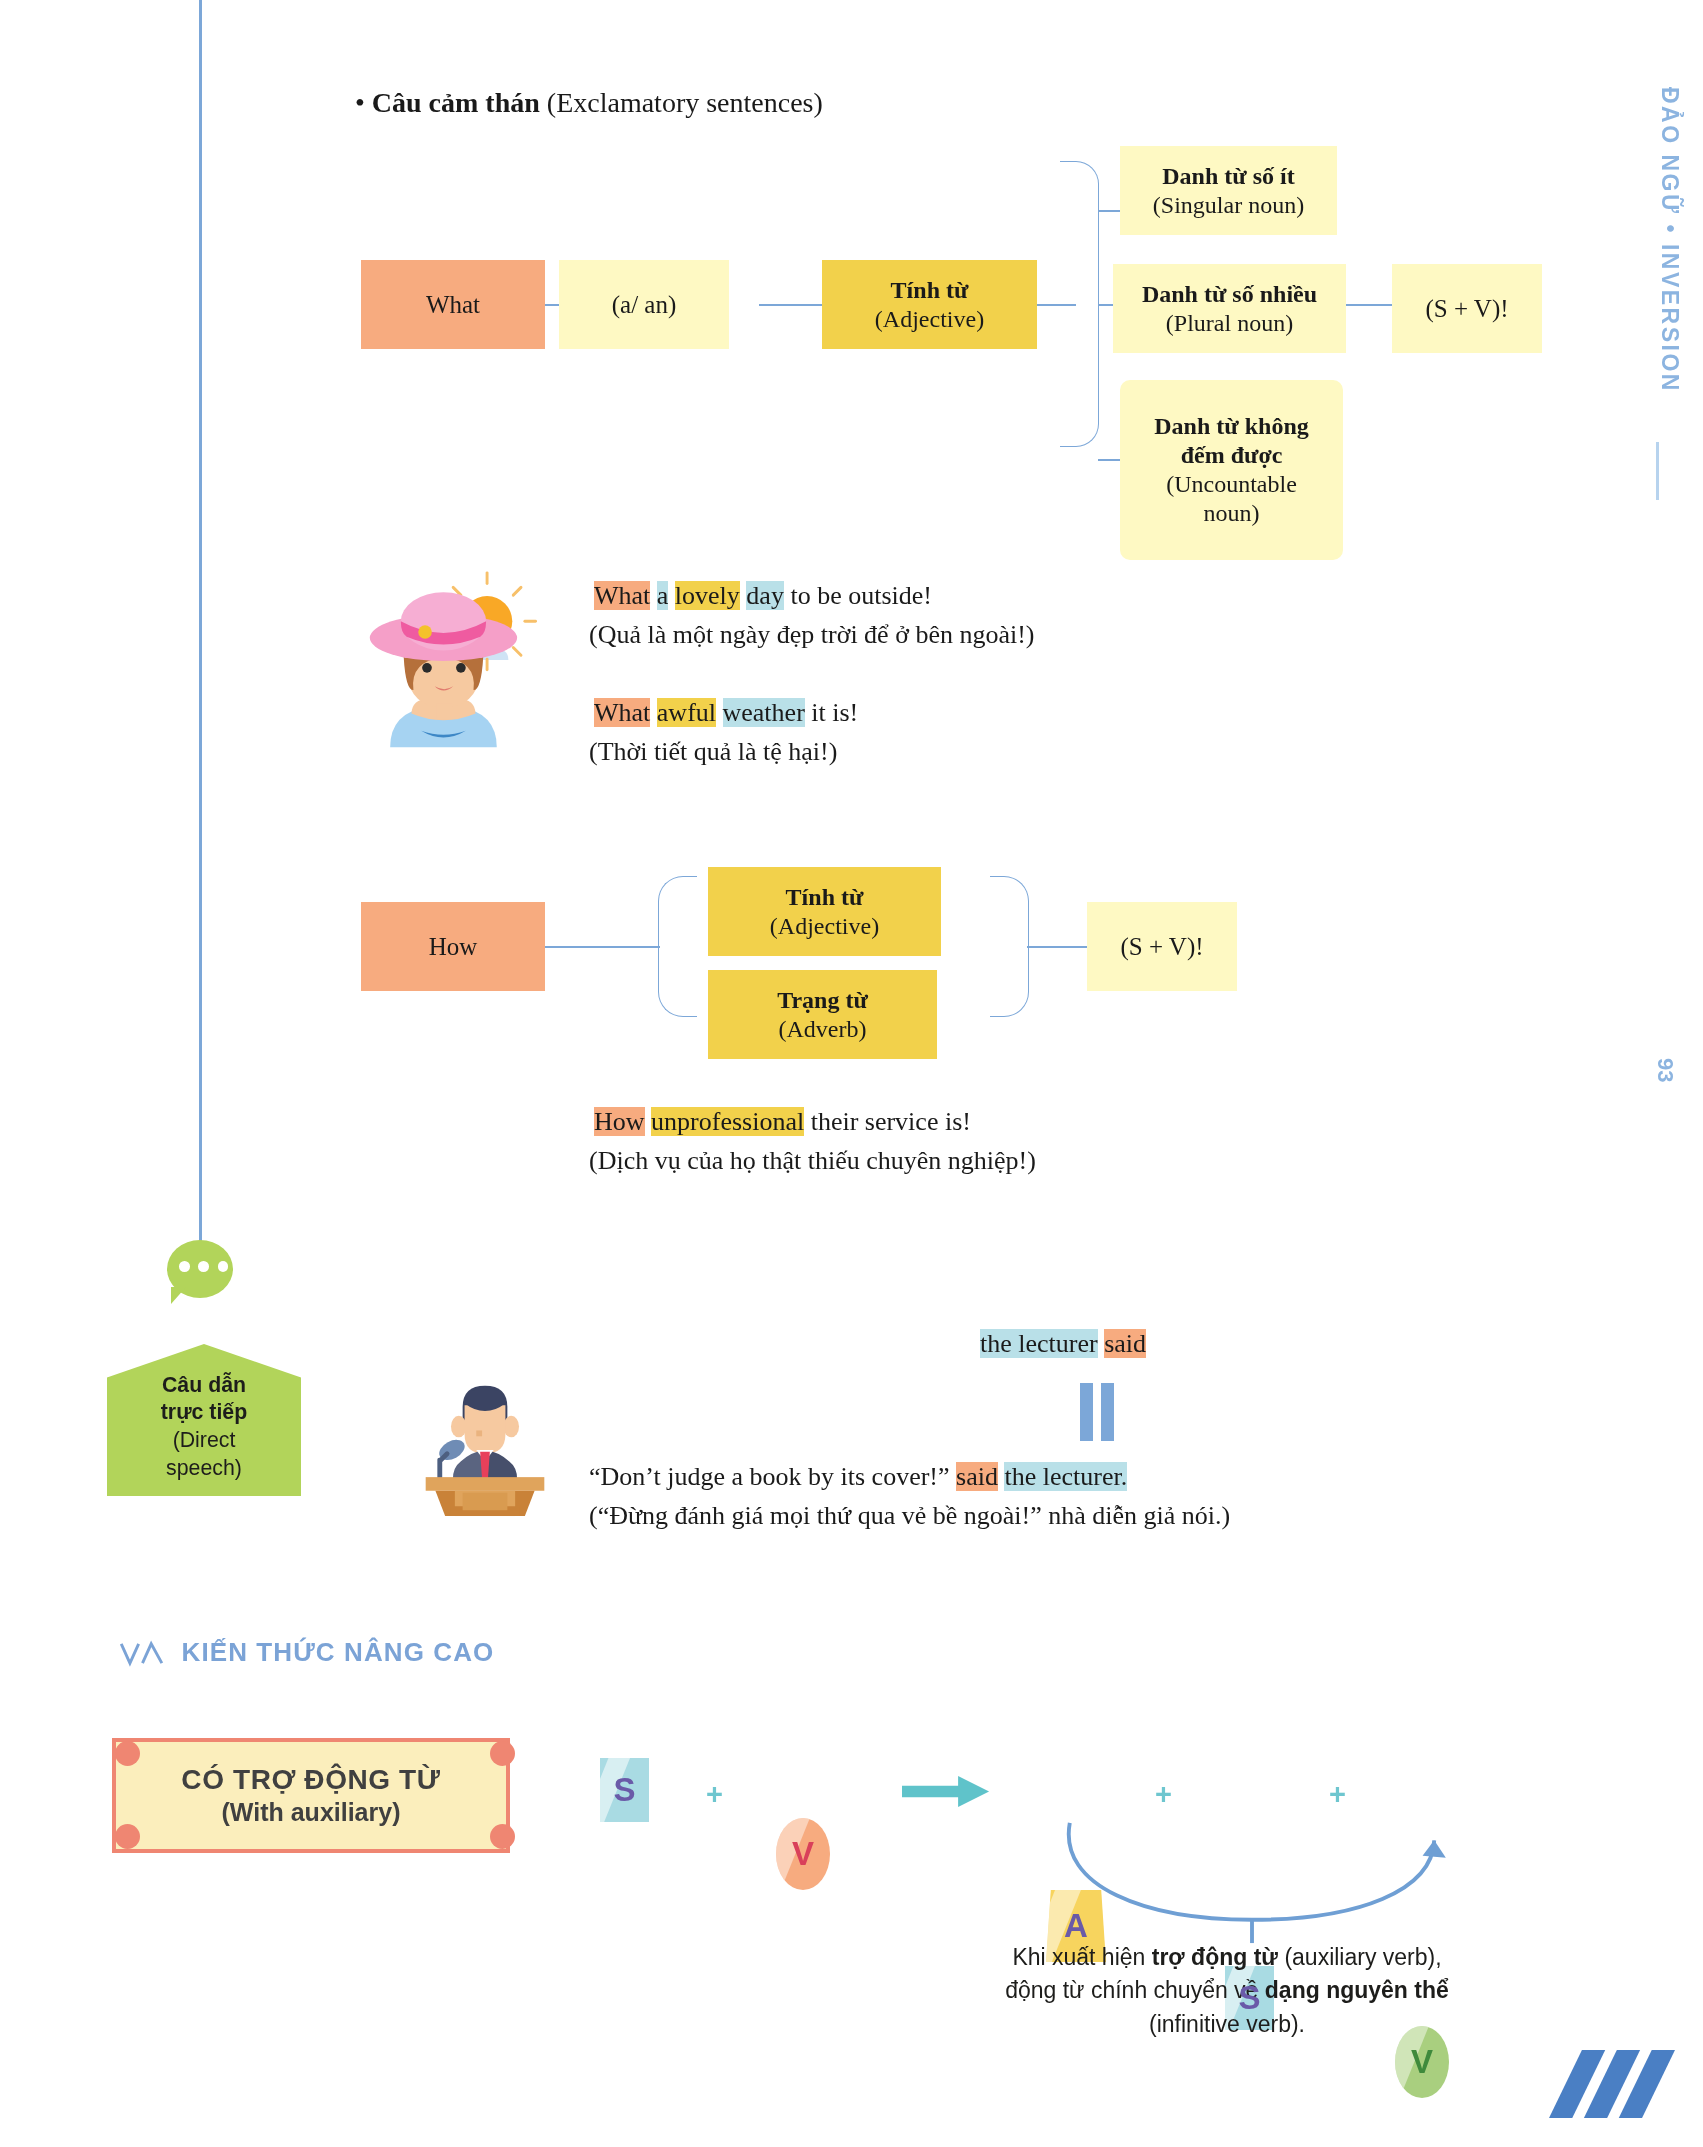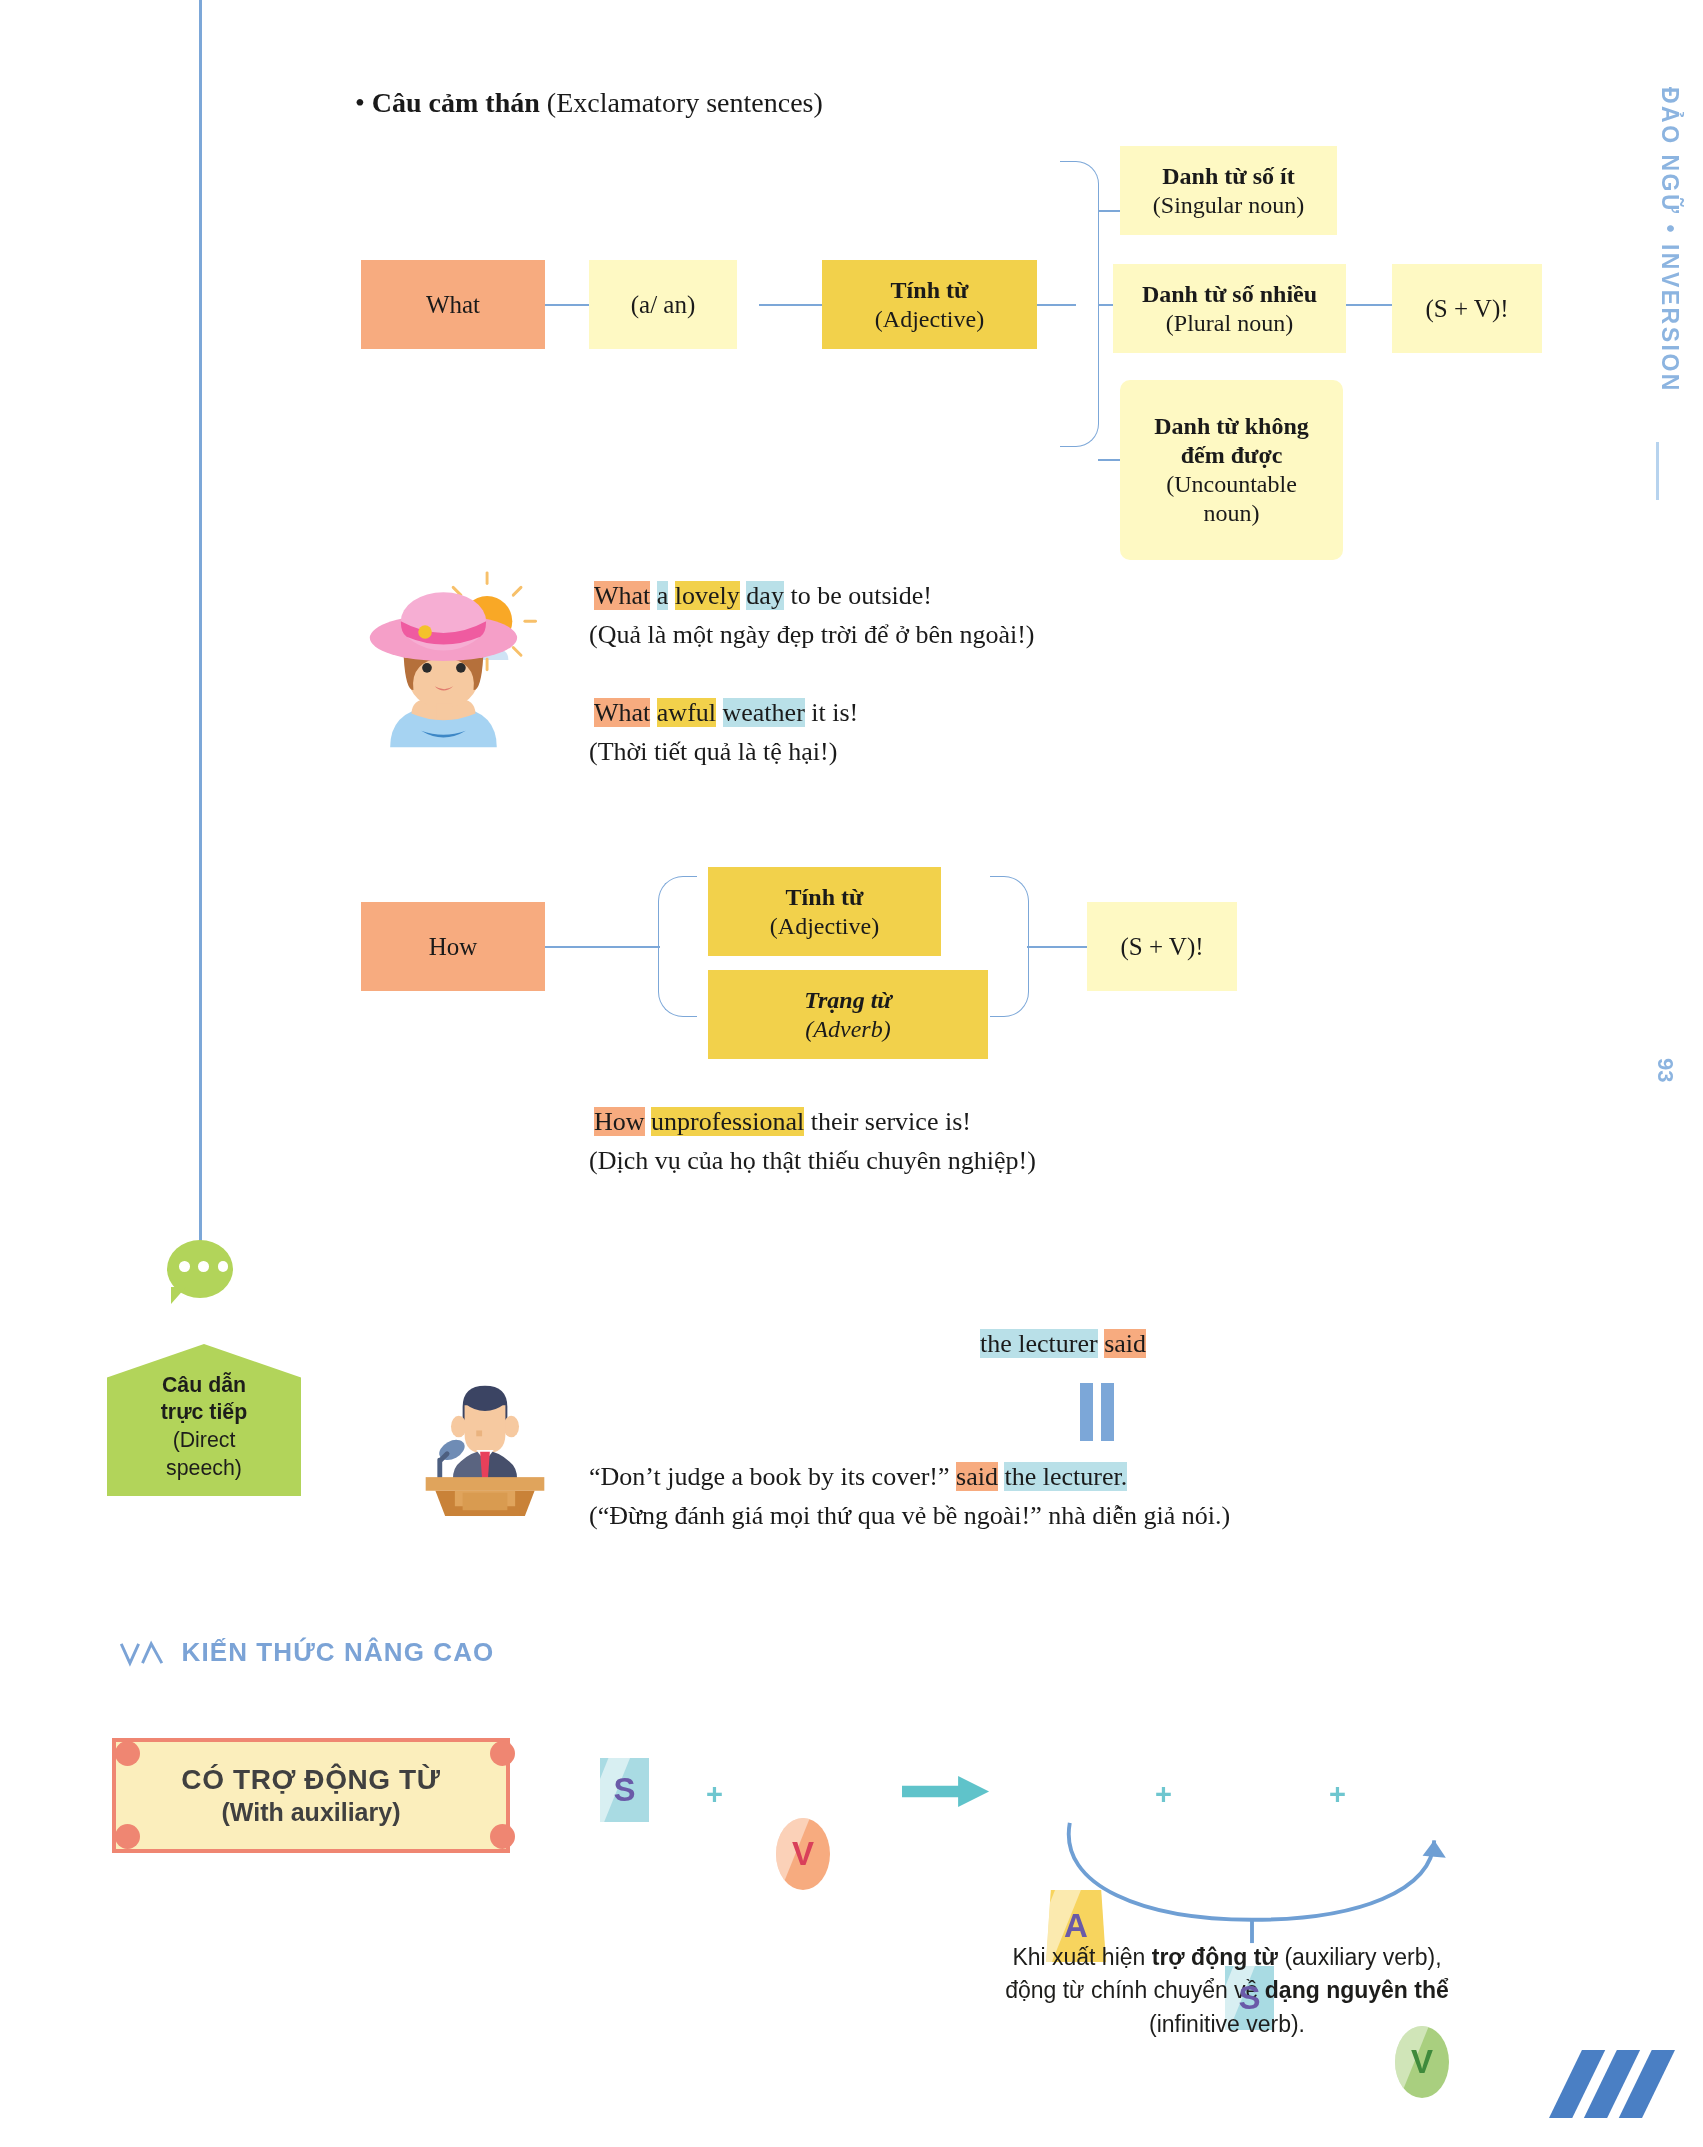--- a/index.html
+++ b/index.html
@@ -147,21 +147,21 @@
   <span>•</span>
   <span class="bold">Câu cảm thán</span>
   <span>(Exclamatory sentences)</span>
 </div>
 
 <div class="abs fbox orange" style="left:361px; top:260px; width:184px; height:89px;">
   <div class="single">What</div>
 </div>
 <div class="abs conn" style="left:545px; top:304px; width:44px;"></div>
 
-<div class="abs fbox blue" style="left:589px; top:260px; width:148px; height:89px;">
+<div class="abs fbox blue" style="left:559px; top:260px; width:170px; height:89px;">
   <div class="single">(a/ an)</div>
 </div>
 <div class="abs conn" style="left:759px; top:304px; width:63px;"></div>
 
 <div class="abs fbox yellow" style="left:822px; top:260px; width:215px; height:89px;">
   <div class="vi">Tính từ</div>
   <div class="en">(Adjective)</div>
 </div>
 <div class="abs conn" style="left:1037px; top:304px; width:39px;"></div>
 
@@ -242,21 +242,21 @@
 
 <div class="abs" style="left:658px; top:876px; width:39px; height:141px; border:1.9px solid #7ca7d8; border-left:none; border-radius:0 25px 25px 0; transform:scaleX(-1);"></div>
 
 <div class="abs" style="left:990px; top:876px; width:39px; height:141px; border:1.9px solid #7ca7d8; border-left:none; border-radius:0 25px 25px 0;"></div>
 
 <div class="abs fbox yellow" style="left:708px; top:867px; width:233px; height:89px;">
   <div class="vi">Tính từ</div>
   <div class="en">(Adjective)</div>
 </div>
 
-<div class="abs fbox yellow" style="left:708px; top:970px; width:280px; height:89px;font-style:italic;">
+<div class="abs fbox yellow" style="left:708px; top:970px; width:229px; height:89px;">
   <div class="vi">Trạng từ</div>
   <div class="en">(Adverb)</div>
 </div>
 <div class="abs conn" style="left:1027px; top:946px; width:60px;"></div>
 <div class="abs fbox blue" style="left:1087px; top:902px; width:150px; height:89px;">
   <div class="single">(S + V)!</div>
 </div>
 
 <div class="abs ex" style="left:594px; top:1104px;">
   <span class="hl-o">How</span><span> </span><span class="hl-y">unprofessional</span><span> their service is!</span>

